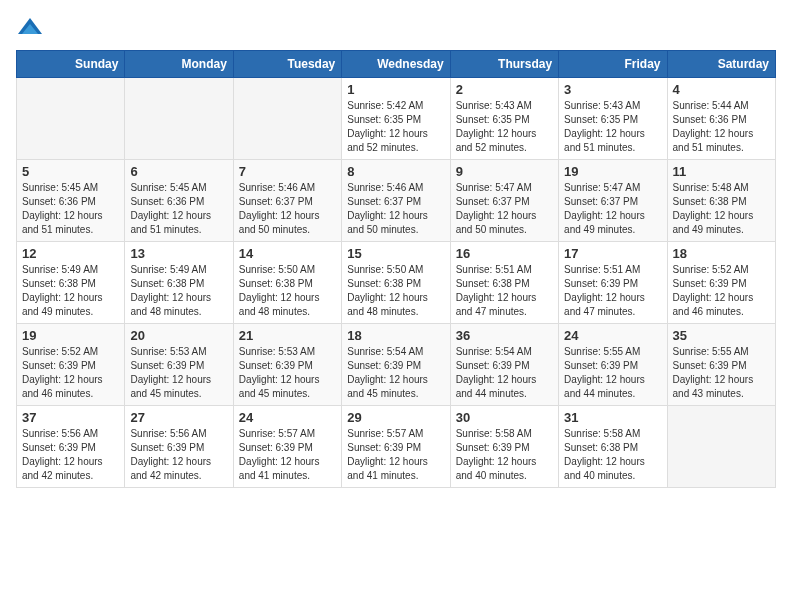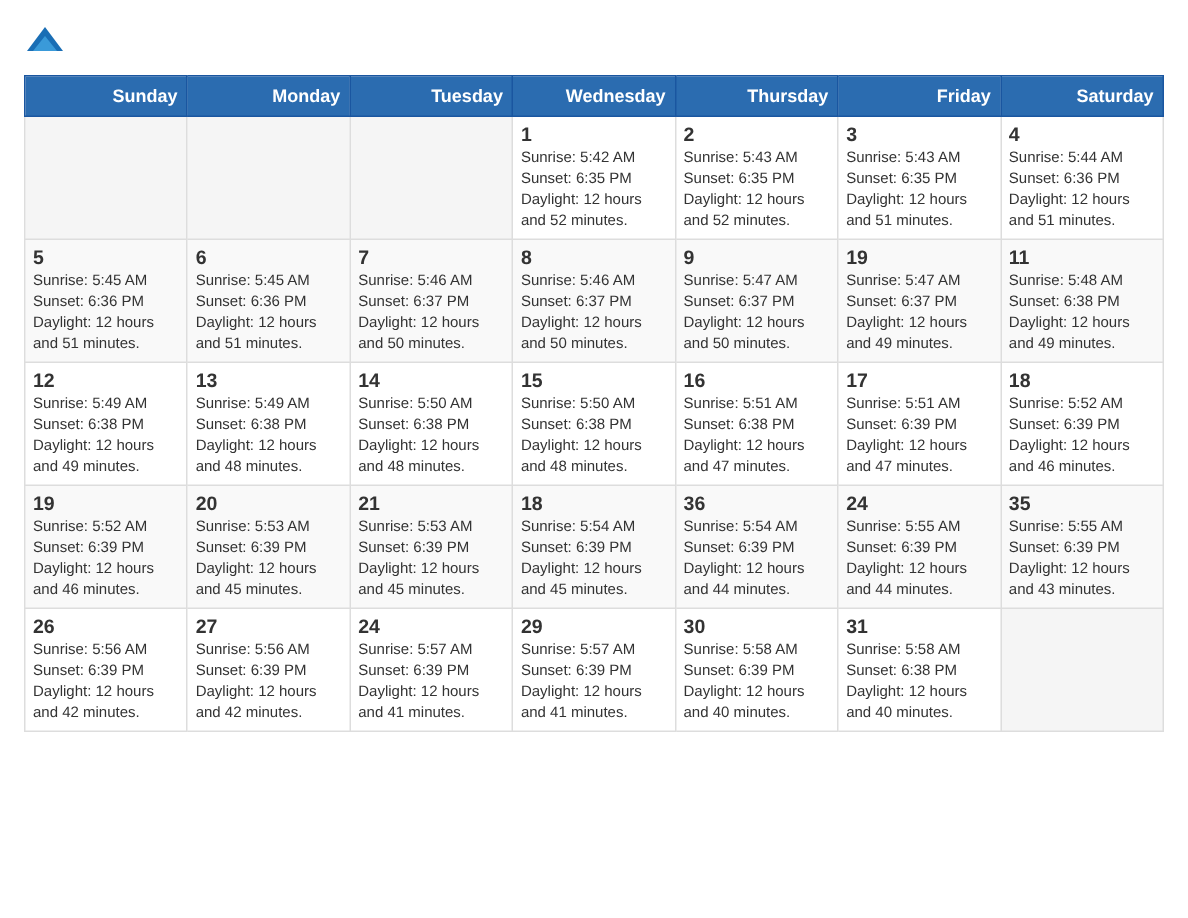--- a/index.html
+++ b/index.html
@@ -230,21 +230,21 @@
           <span class="day-number">24</span>
           <div class="day-info">Sunrise: 5:55 AM<br>Sunset: 6:39 PM<br>Daylight: 12 hours<br>and 44 minutes.</div>
         </td>
         <td>
           <span class="day-number">35</span>
           <div class="day-info">Sunrise: 5:55 AM<br>Sunset: 6:39 PM<br>Daylight: 12 hours<br>and 43 minutes.</div>
         </td>
       </tr>
       <tr>
         <td>
-          <span class="day-number">26</span>
+          <span class="day-number">37</span>
           <div class="day-info">Sunrise: 5:56 AM<br>Sunset: 6:39 PM<br>Daylight: 12 hours<br>and 42 minutes.</div>
         </td>
         <td>
           <span class="day-number">27</span>
           <div class="day-info">Sunrise: 5:56 AM<br>Sunset: 6:39 PM<br>Daylight: 12 hours<br>and 42 minutes.</div>
         </td>
         <td>
           <span class="day-number">24</span>
           <div class="day-info">Sunrise: 5:57 AM<br>Sunset: 6:39 PM<br>Daylight: 12 hours<br>and 41 minutes.</div>
         </td>

